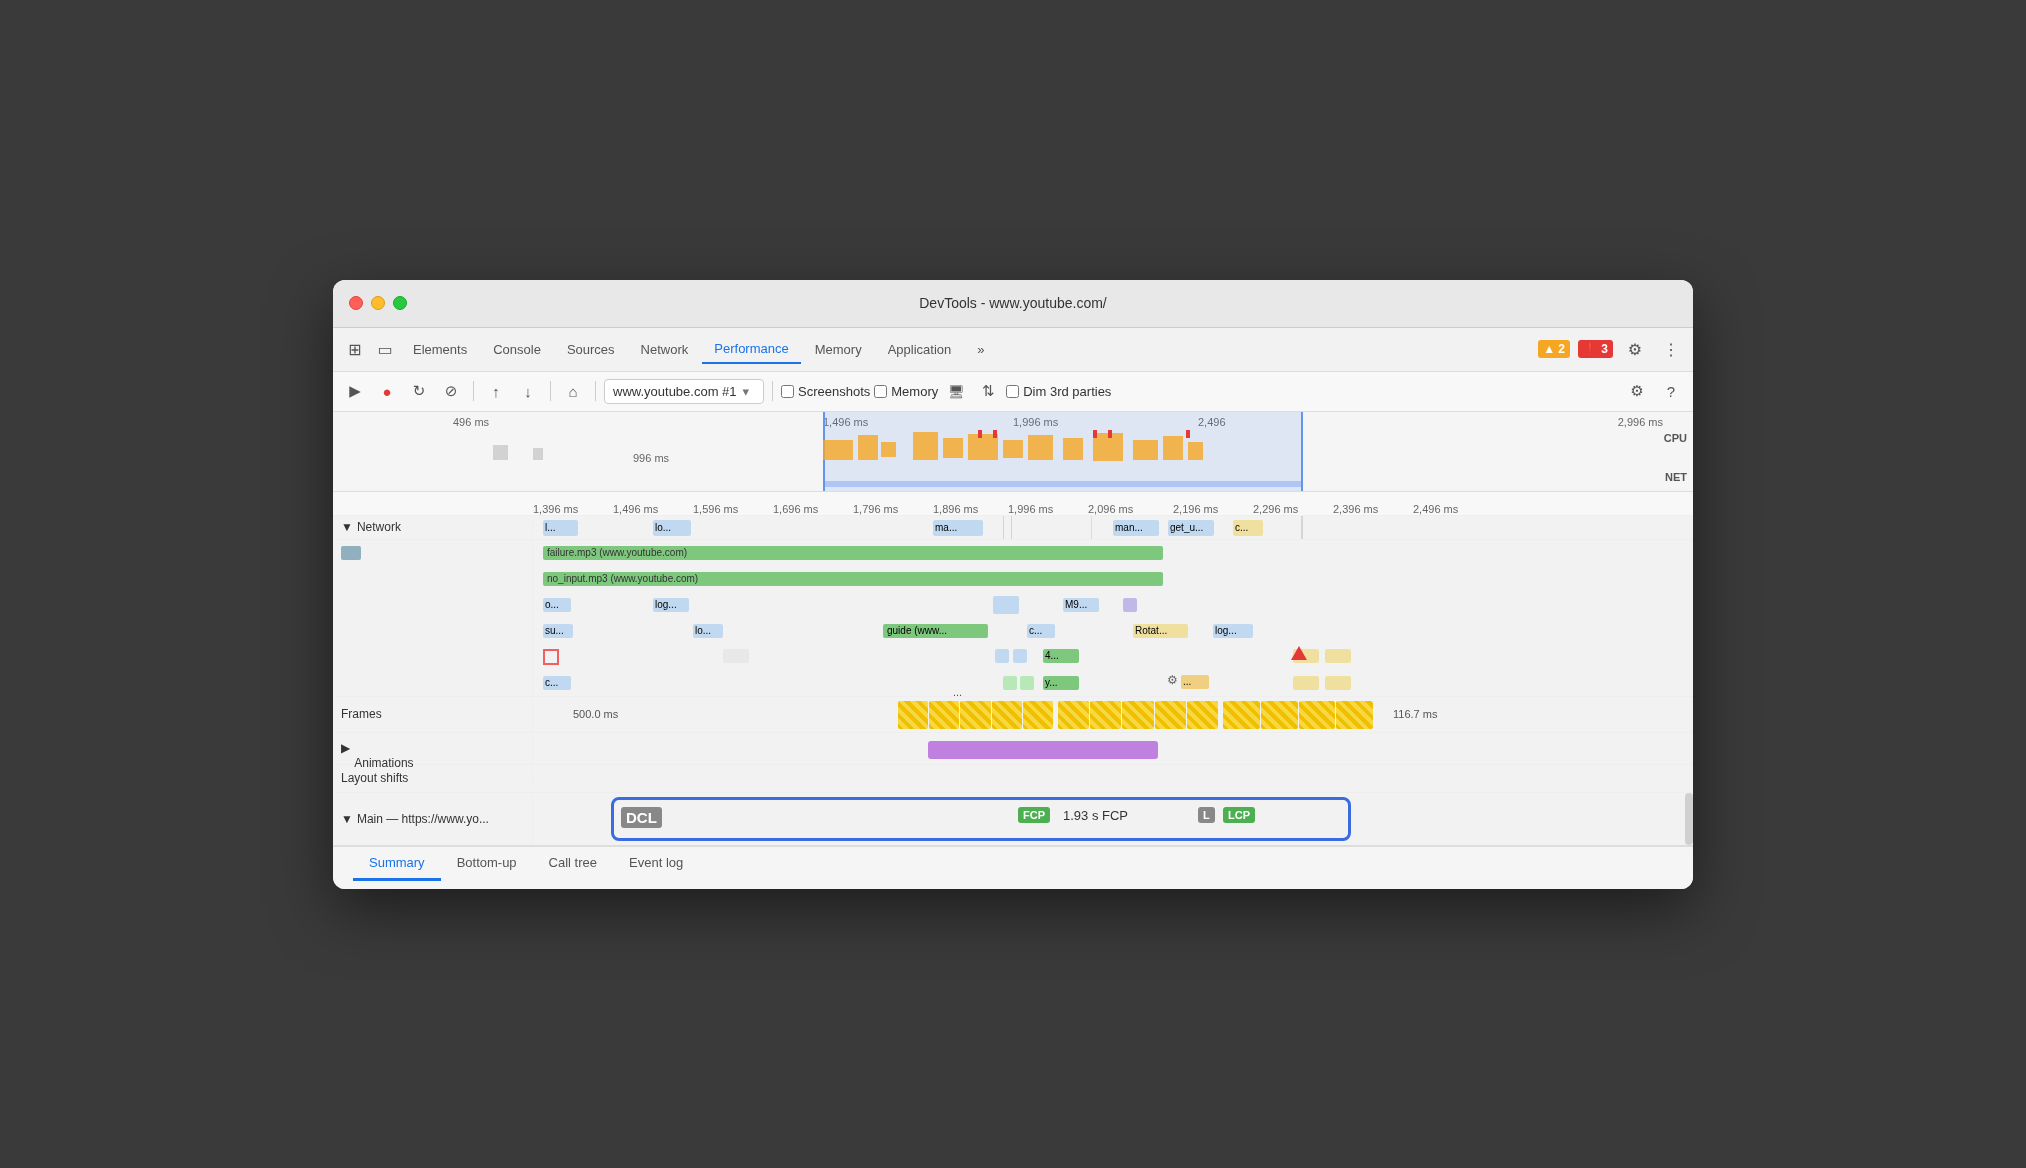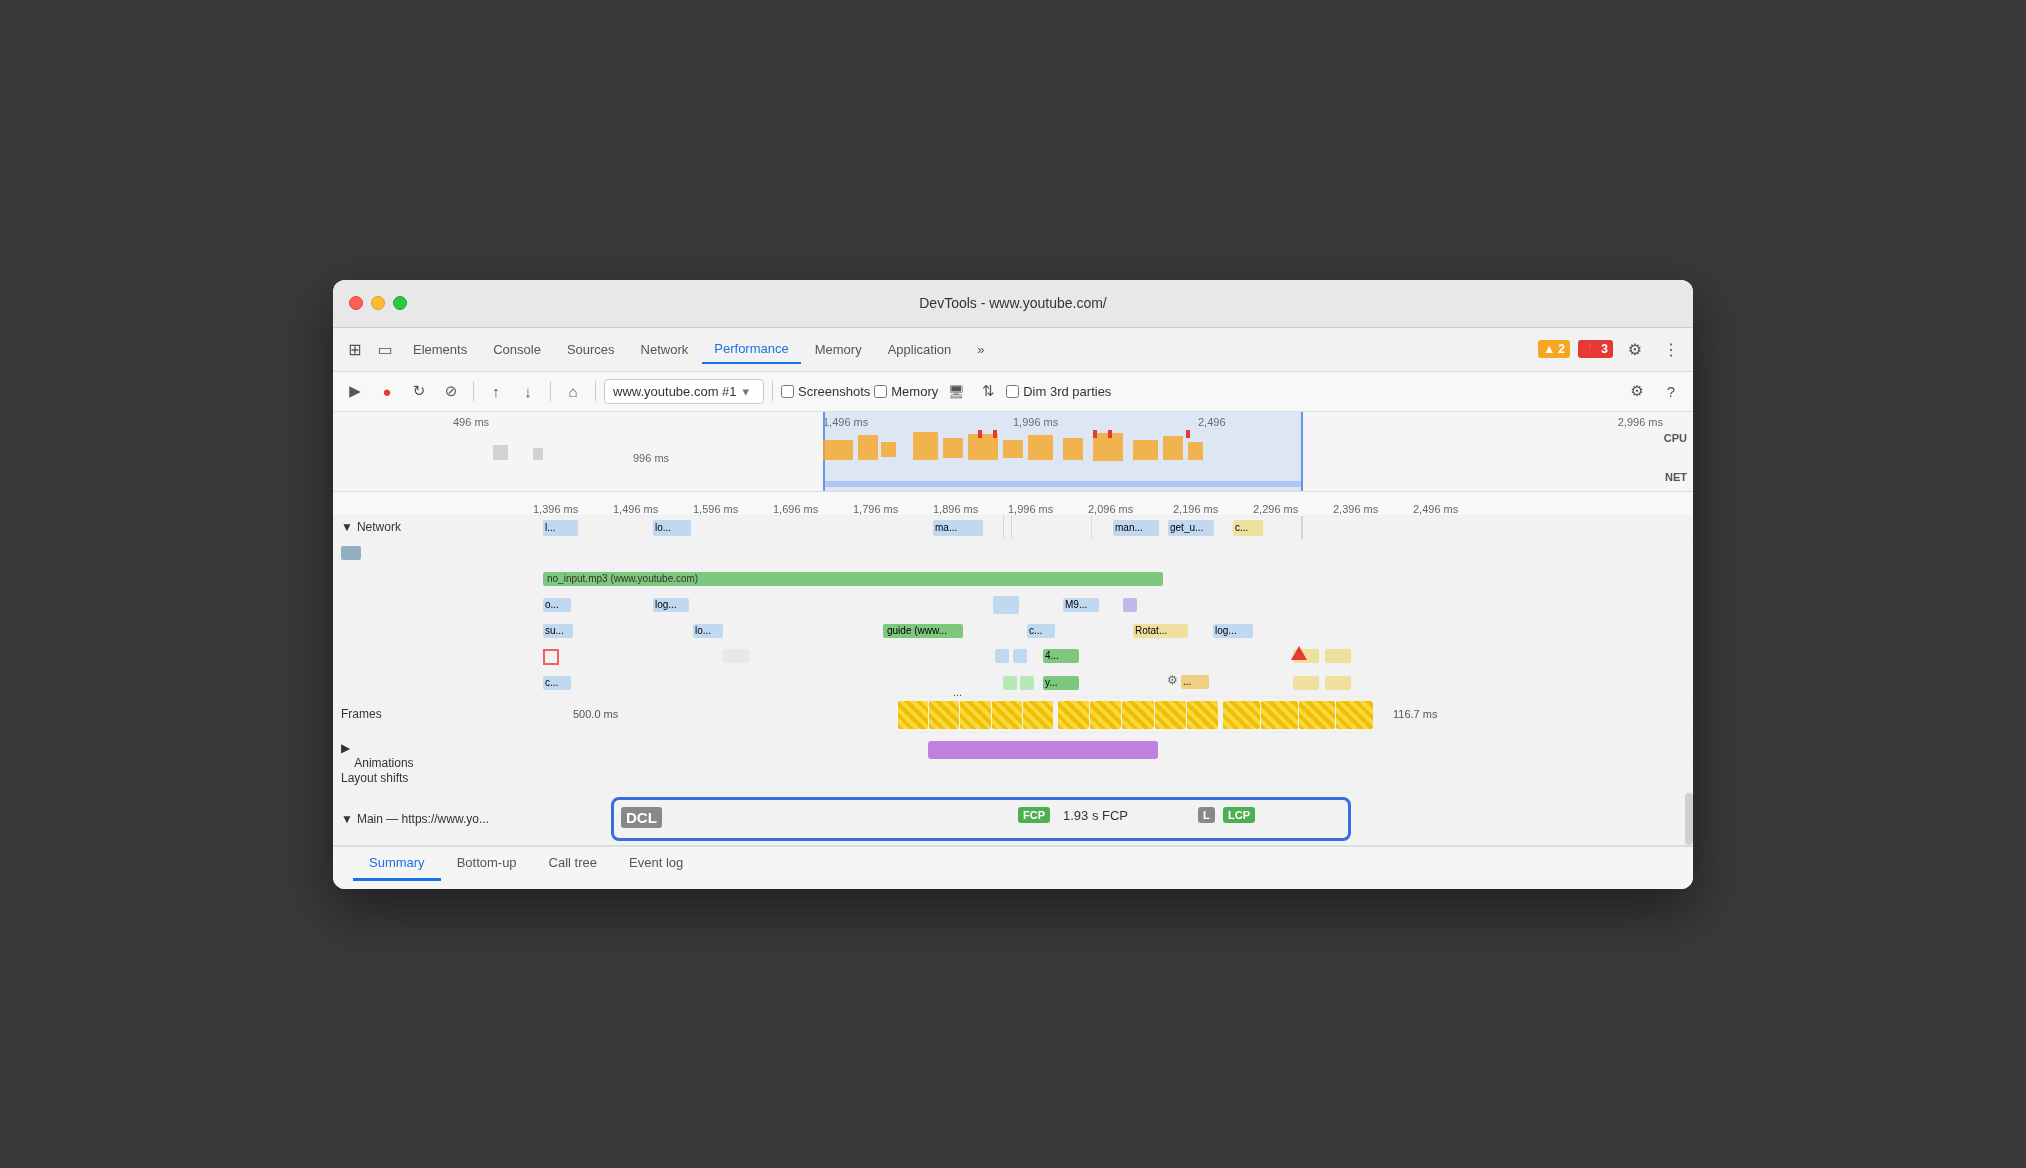--- a/index.html
+++ b/index.html
@@ -354,20 +354,23 @@
         <div style="position:absolute;left:478px;top:0;bottom:0;width:1px;background:#aaa;opacity:0.4;"></div>
         <div style="position:absolute;left:558px;top:0;bottom:0;width:1px;background:#aaa;opacity:0.3;"></div>
         <div style="position:absolute;left:768px;top:0;bottom:0;width:2px;background:#aaa;opacity:0.4;"></div>
       </div>
     </div>
 
     <div style="display:flex;align-items:center;height:26px;">
       <div style="width:200px;min-width:200px;border-right:1px solid #eee;height:100%;display:flex;align-items:center;">
         <div style="width:20px;height:14px;background:#90b0c0;margin-left:8px;border-radius:2px;"></div>
       </div>
+      <div style="flex:1;height:100%;position:relative;">
+        <div style="position:absolute;left:10px;top:6px;height:14px;width:620px;background:#7ec87e;border-radius:2px;font-size:10px;color:#333;display:flex;align-items:center;padding:0 4px;">failure.mp3 (www.youtube.com)</div>
+      </div>
     </div>
 
     <div style="display:flex;align-items:center;height:26px;">
       <div style="width:200px;min-width:200px;border-right:1px solid #eee;height:100%;"></div>
       <div style="flex:1;height:100%;position:relative;">
         <div style="position:absolute;left:10px;top:6px;height:14px;width:620px;background:#7ec87e;border-radius:2px;font-size:10px;color:#333;display:flex;align-items:center;padding:0 4px;">no_input.mp3 (www.youtube.com)</div>
       </div>
     </div>
 
     <div style="display:flex;align-items:center;height:26px;">
@@ -379,21 +382,21 @@
         <div style="position:absolute;left:530px;top:6px;height:14px;width:36px;background:#c0d8f0;border-radius:2px;font-size:10px;display:flex;align-items:center;padding:0 2px;">M9...</div>
         <div style="position:absolute;left:590px;top:6px;height:14px;width:14px;background:#c0b8e8;border-radius:2px;"></div>
       </div>
     </div>
 
     <div style="display:flex;align-items:center;height:26px;">
       <div style="width:200px;min-width:200px;border-right:1px solid #eee;height:100%;"></div>
       <div style="flex:1;height:100%;position:relative;">
         <div style="position:absolute;left:10px;top:6px;height:14px;width:30px;background:#c0d8f0;border-radius:2px;font-size:10px;display:flex;align-items:center;padding:0 2px;">su...</div>
         <div style="position:absolute;left:160px;top:6px;height:14px;width:30px;background:#c0d8f0;border-radius:2px;font-size:10px;display:flex;align-items:center;padding:0 2px;">lo...</div>
-        <div style="position:absolute;left:350px;top:6px;height:14px;width:80px;background:#7ec87e;border-radius:2px;font-size:10px;display:flex;align-items:center;padding:0 4px;">guide (www...</div>
+        <div style="position:absolute;left:350px;top:6px;height:14px;width:105px;background:#7ec87e;border-radius:2px;font-size:10px;display:flex;align-items:center;padding:0 4px;">guide (www...</div>
         <div style="position:absolute;left:494px;top:6px;height:14px;width:28px;background:#c0d8f0;border-radius:2px;font-size:10px;display:flex;align-items:center;padding:0 2px;">c...</div>
         <div style="position:absolute;left:600px;top:6px;height:14px;width:55px;background:#f0e0a0;border-radius:2px;font-size:10px;display:flex;align-items:center;padding:0 2px;">Rotat...</div>
         <div style="position:absolute;left:680px;top:6px;height:14px;width:40px;background:#c0d8f0;border-radius:2px;font-size:10px;display:flex;align-items:center;padding:0 2px;">log...</div>
       </div>
     </div>
 
     <div style="display:flex;align-items:center;height:26px;">
       <div style="width:200px;min-width:200px;border-right:1px solid #eee;height:100%;"></div>
       <div style="flex:1;height:100%;position:relative;">
         <div style="position:absolute;left:10px;top:5px;height:16px;width:16px;border:2px solid #f06060;"></div>

